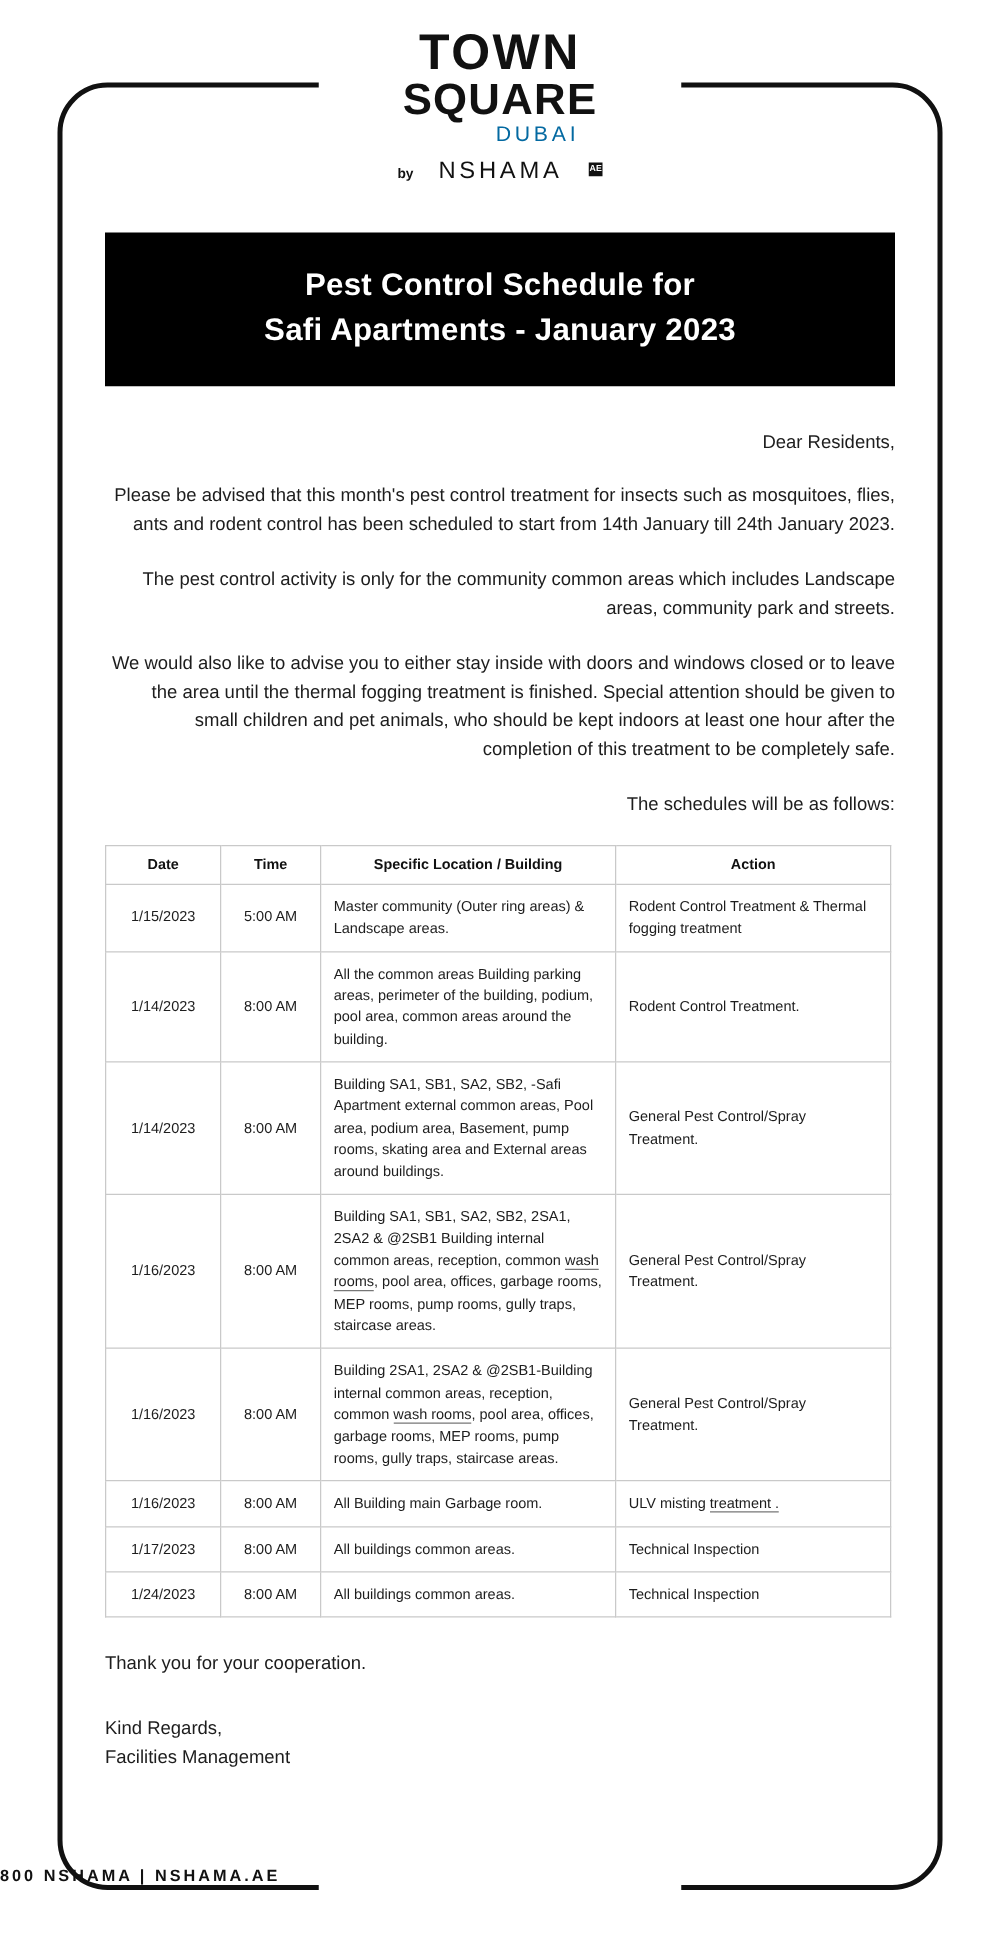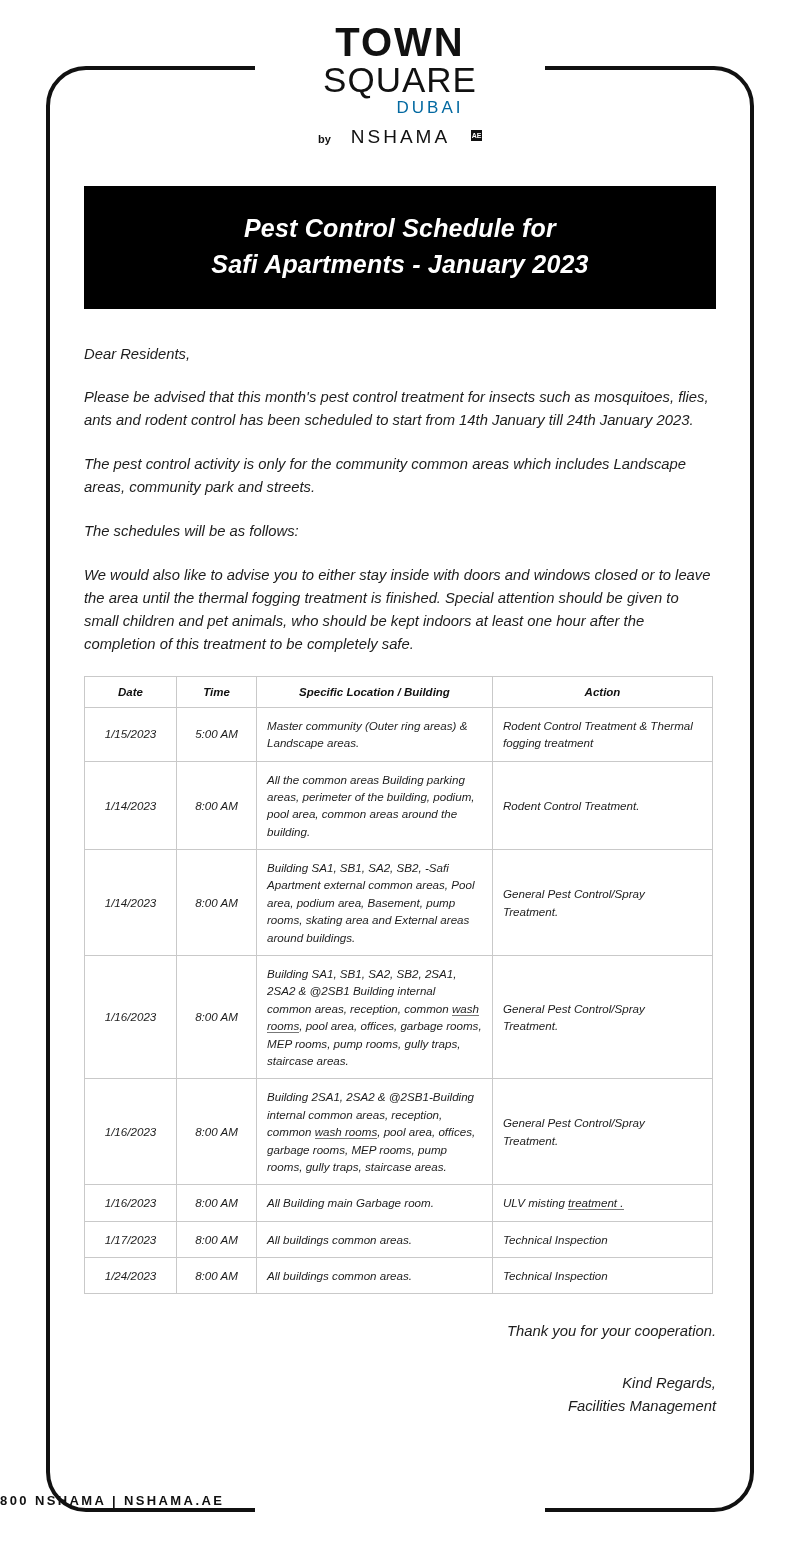--- a/index.html
+++ b/index.html
@@ -26,21 +26,21 @@
   .logo-town {
     font-family: "Liberation Sans", sans-serif;
     font-weight: bold;
     font-size: 40px;
     letter-spacing: 2px;
     line-height: 1;
     color: #111;
   }
   .logo-square {
     font-family: "Liberation Sans", sans-serif;
-    font-weight: normal;
+    font-weight: bold;
     font-size: 35px;
     letter-spacing: 1px;
     line-height: 1.05;
     color: #111;
   }
   .logo-dubai {
     font-family: "Liberation Sans", sans-serif;
     font-weight: normal;
     font-size: 17px;
     letter-spacing: 3px;
@@ -119,21 +119,20 @@
     color: #111;
     z-index: 4;
   }
 
   
   .content {
     position: absolute;
     left: 84px;
     top: 186px;
     width: 632px;
-    font-style: italic;
   }
 
   .title-banner {
     background: #000;
     color: #fff;
     padding: 24px 20px 26px;
     text-align: center;
   }
   .title-banner .line {
     font-size: 25px;
@@ -143,20 +142,21 @@
   }
 
   .body-copy {
     margin-top: 34px;
     font-size: 14.8px;
     line-height: 1.55;
     color: #1d1d1d;
   }
   .body-copy p {
     margin: 0 0 21px 0;
+    text-align: right;
   }
   .body-copy p:last-child { margin-bottom: 0; }
 
   
   table.schedule {
     margin-top: 20px;
     width: 628px;
     border-collapse: collapse;
     table-layout: fixed;
   }
@@ -186,21 +186,20 @@
   col.w-loc  { width: 236px; }
   col.w-act  { width: 220px; }
 
   .underline-word { border-bottom: 1px solid #777; }
 
   .closing {
     margin-top: 26px;
     font-size: 14.8px;
     line-height: 1.55;
     color: #1d1d1d;
-    text-align: right;
   }
   .closing .kind {
     margin-top: 30px;
     line-height: 1.45;
   }
 </style>
 </head>
 <body>
 
 <div class="frame"></div>
@@ -222,22 +221,22 @@
 
   <div class="title-banner">
     <div class="line">Pest Control Schedule for</div>
     <div class="line">Safi Apartments - January 2023</div>
   </div>
 
   <div class="body-copy">
     <p>Dear Residents,</p>
     <p>Please be advised that this month's pest control treatment for insects such as mosquitoes, flies, ants and rodent control has been scheduled to start from 14th January till 24th January 2023.</p>
     <p>The pest control activity is only for the community common areas which includes Landscape areas, community park and streets.</p>
+    <p>We would also like to advise you to either stay inside with doors and windows closed or to leave the area until the thermal fogging treatment is finished. Special attention should be given to small children and pet animals, who should be kept indoors at least one hour after the completion of this treatment to be completely safe.</p>
     <p>The schedules will be as follows:</p>
-    <p>We would also like to advise you to either stay inside with doors and windows closed or to leave the area until the thermal fogging treatment is finished. Special attention should be given to small children and pet animals, who should be kept indoors at least one hour after the completion of this treatment to be completely safe.</p>
   </div>
 
   <table class="schedule">
     <colgroup>
       <col class="w-date">
         <col class="w-time">
         <col class="w-loc">
         <col class="w-act">
     </colgroup>
     <thead>

